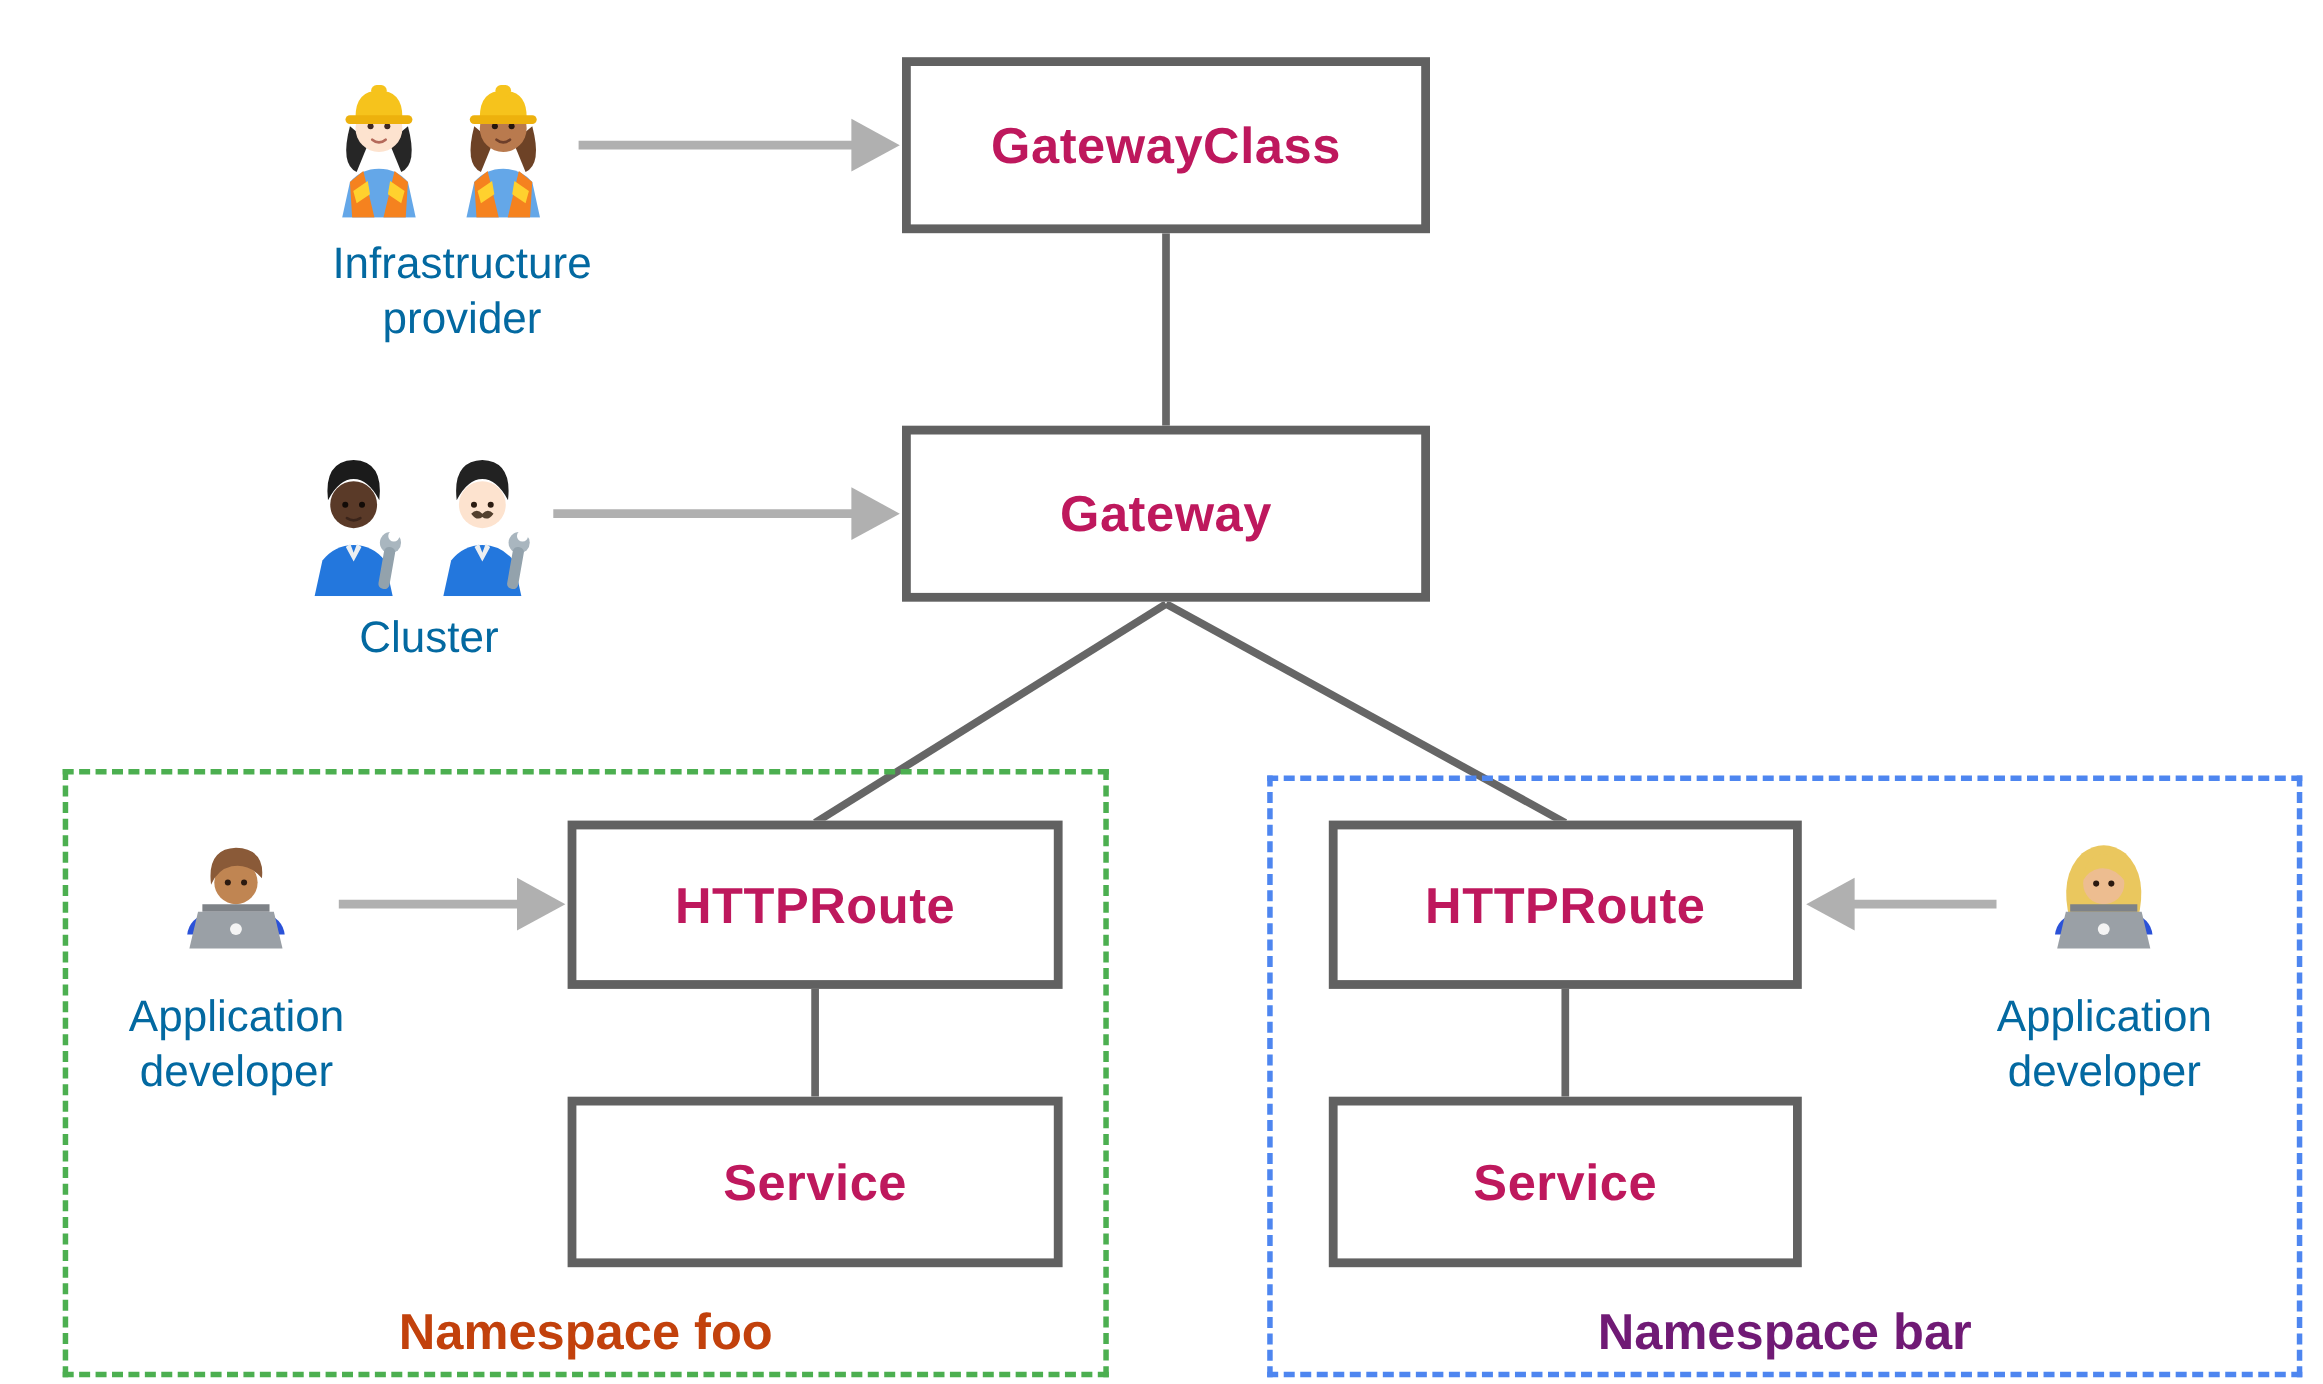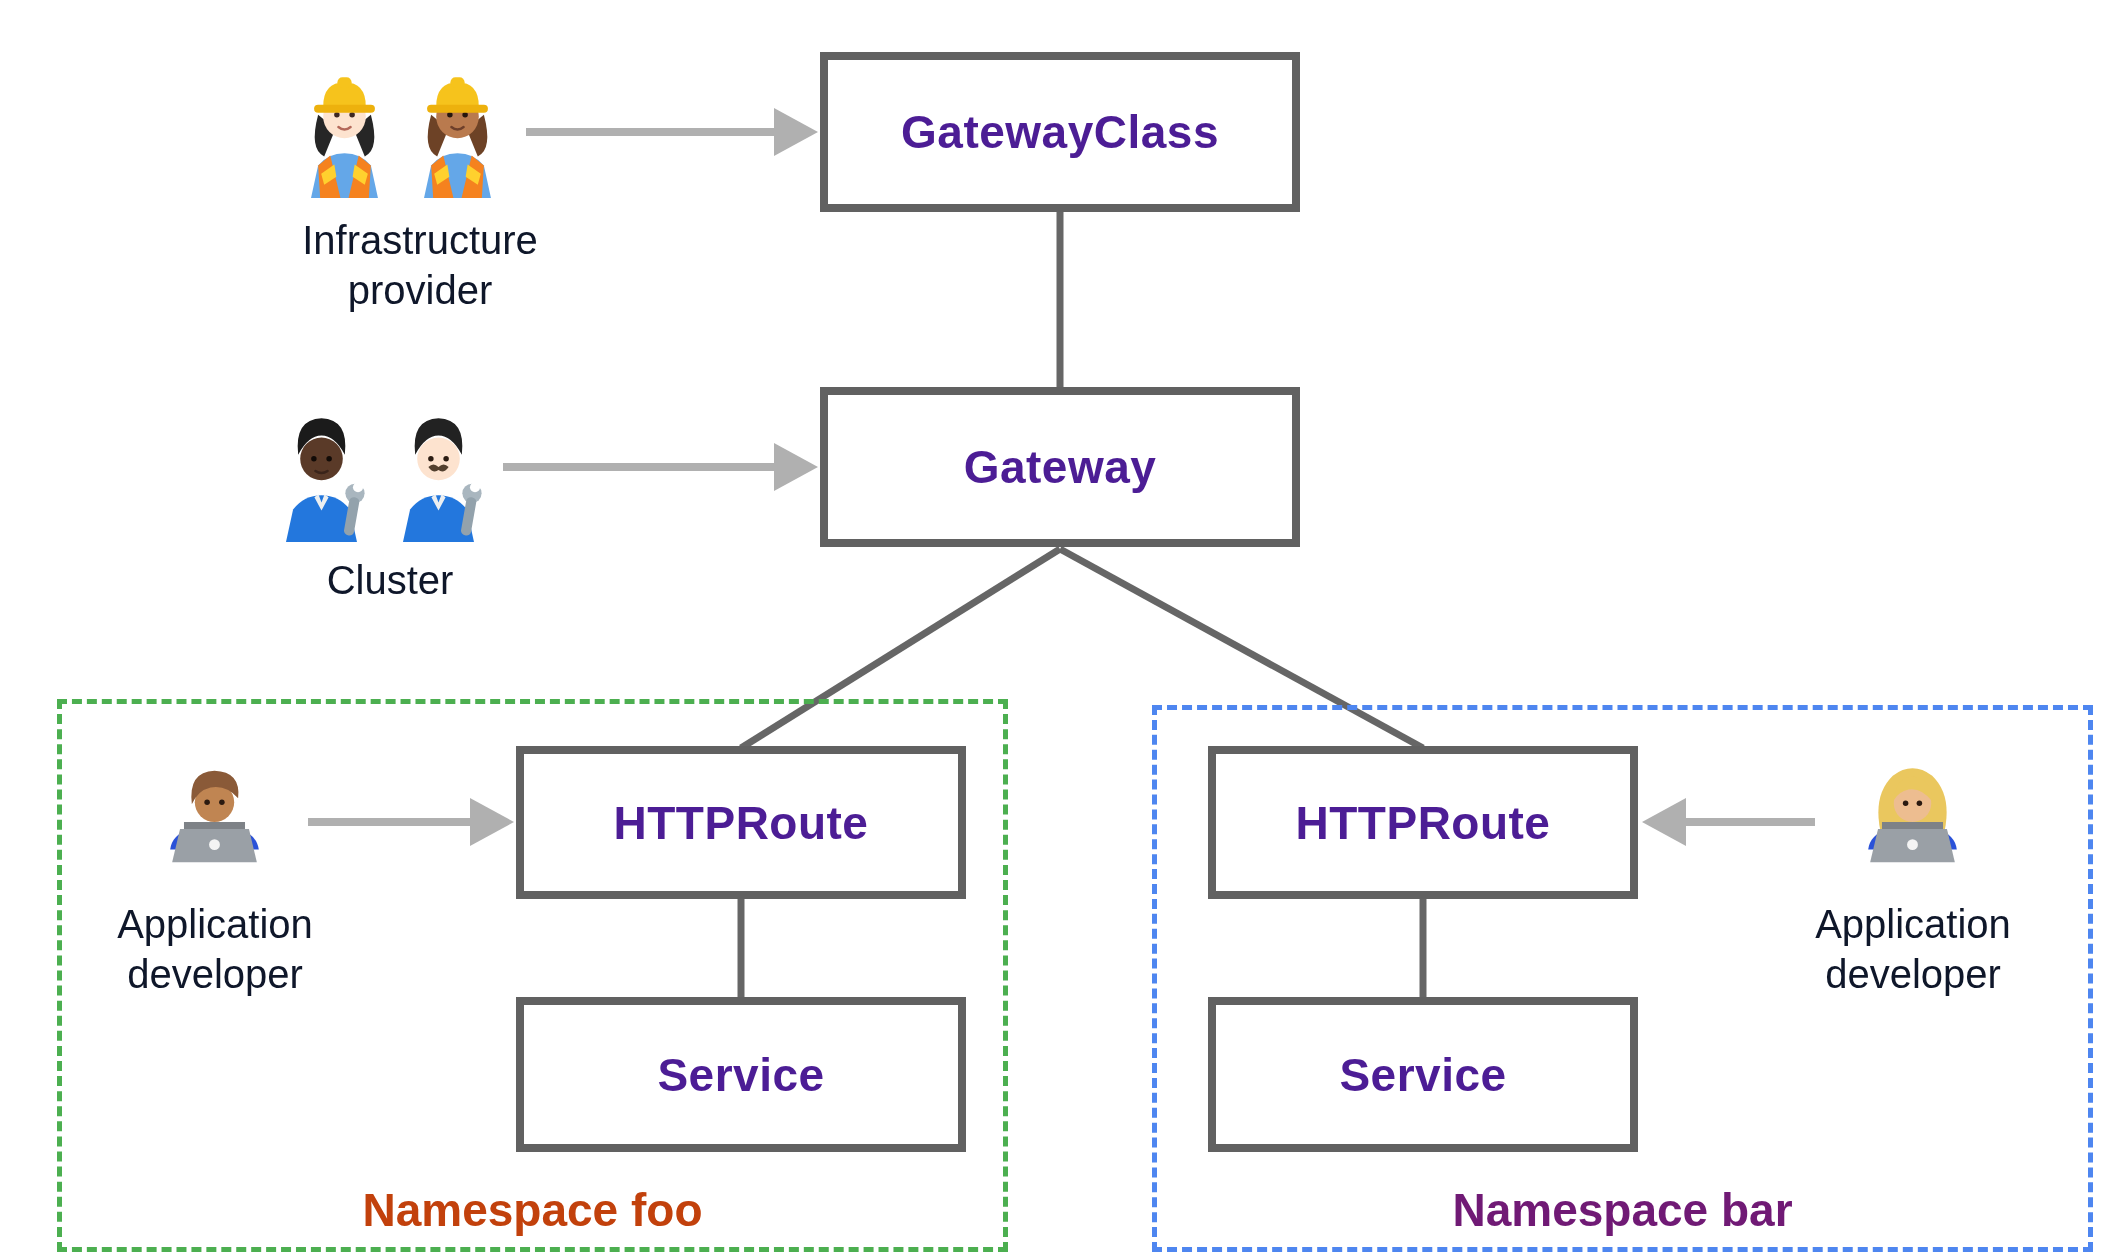--- a/index.html
+++ b/index.html
@@ -1,28 +1,28 @@
 <!DOCTYPE html>
 <html><head>
 <meta charset="utf-8">
 <style>
   html,body{margin:0;padding:0;background:#ffffff;}
   #canvas{position:relative;width:2112px;height:1258px;background:#ffffff;
           font-family:"Liberation Sans",sans-serif;overflow:hidden;}
   .layer{position:absolute;left:0;top:0;width:2112px;height:1258px;}
   .node{position:absolute;background:#ffffff;border:8px solid #616161;box-sizing:border-box;
         display:flex;align-items:center;justify-content:center;}
-  .node-label{font-weight:bold;font-size:46px;color:#4c1d95;letter-spacing:.5px;}
+  .node-label{font-weight:bold;font-size:46px;color:#be185d;letter-spacing:.5px;}
   .ns{position:absolute;box-sizing:border-box;background:transparent;}
   .ns-foo{border:5px dashed #4caf50;}
   .ns-bar{border:5px dashed #4e86f0;}
   .ns-label{position:absolute;text-align:center;font-weight:bold;font-size:46px;}
   .ns-label-foo{color:#c2410c;}
   .ns-label-bar{color:#701a75;}
-  .plabel{position:absolute;text-align:center;font-size:40px;color:#0f172a;line-height:1.24;}
+  .plabel{position:absolute;text-align:center;font-size:40px;color:#0369a1;line-height:1.24;}
   .picons{position:absolute;display:flex;align-items:flex-end;}
   .picon{display:block;}
   svg.defs{position:absolute;width:0;height:0;}
 </style>
 </head>
 <body>
 
 <svg class="defs" aria-hidden="true">
   <defs>
     <symbol id="cw-light" viewBox="0 0 100 140">

